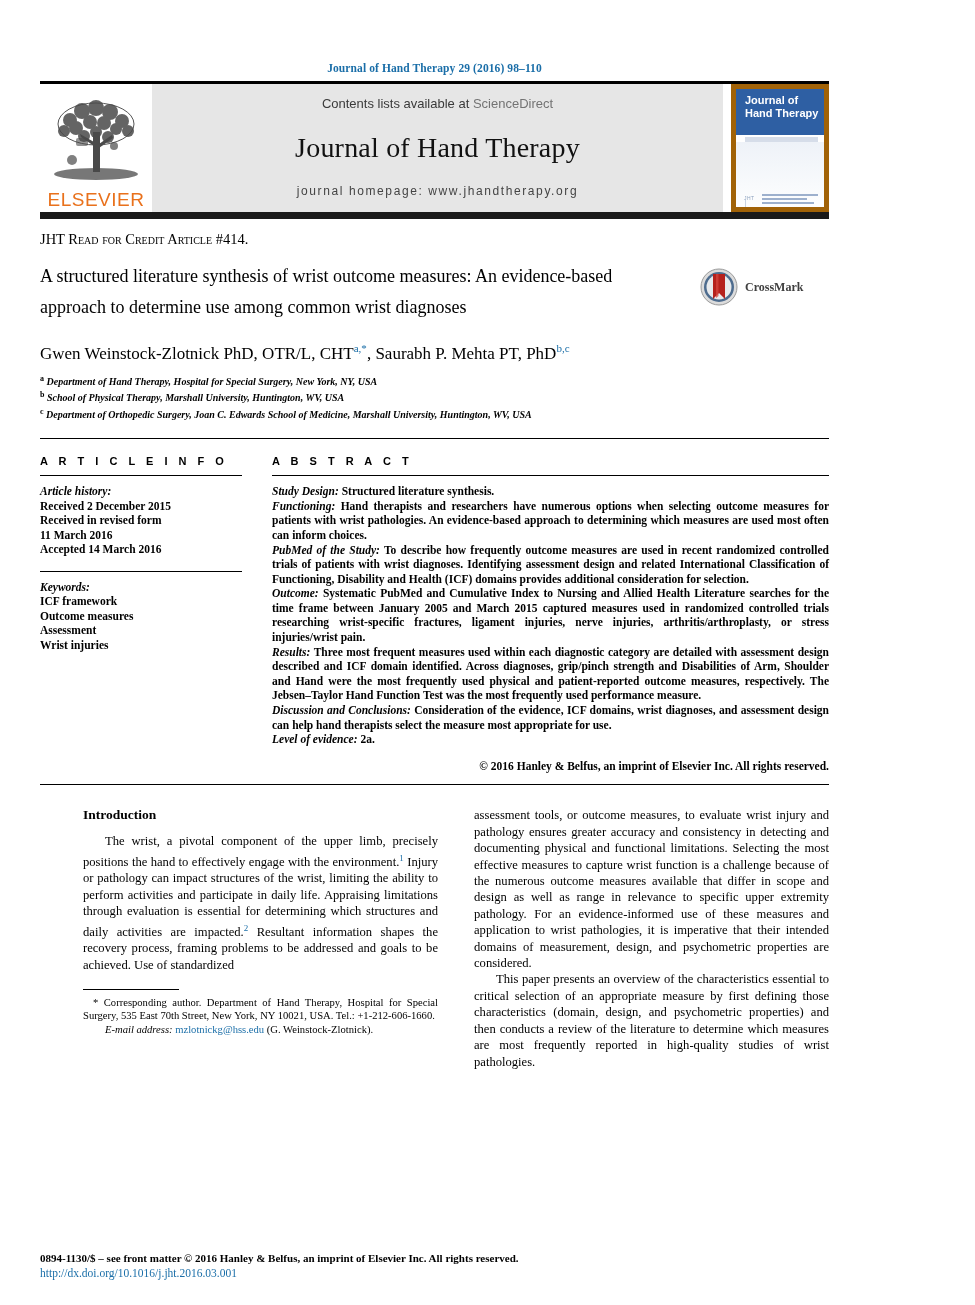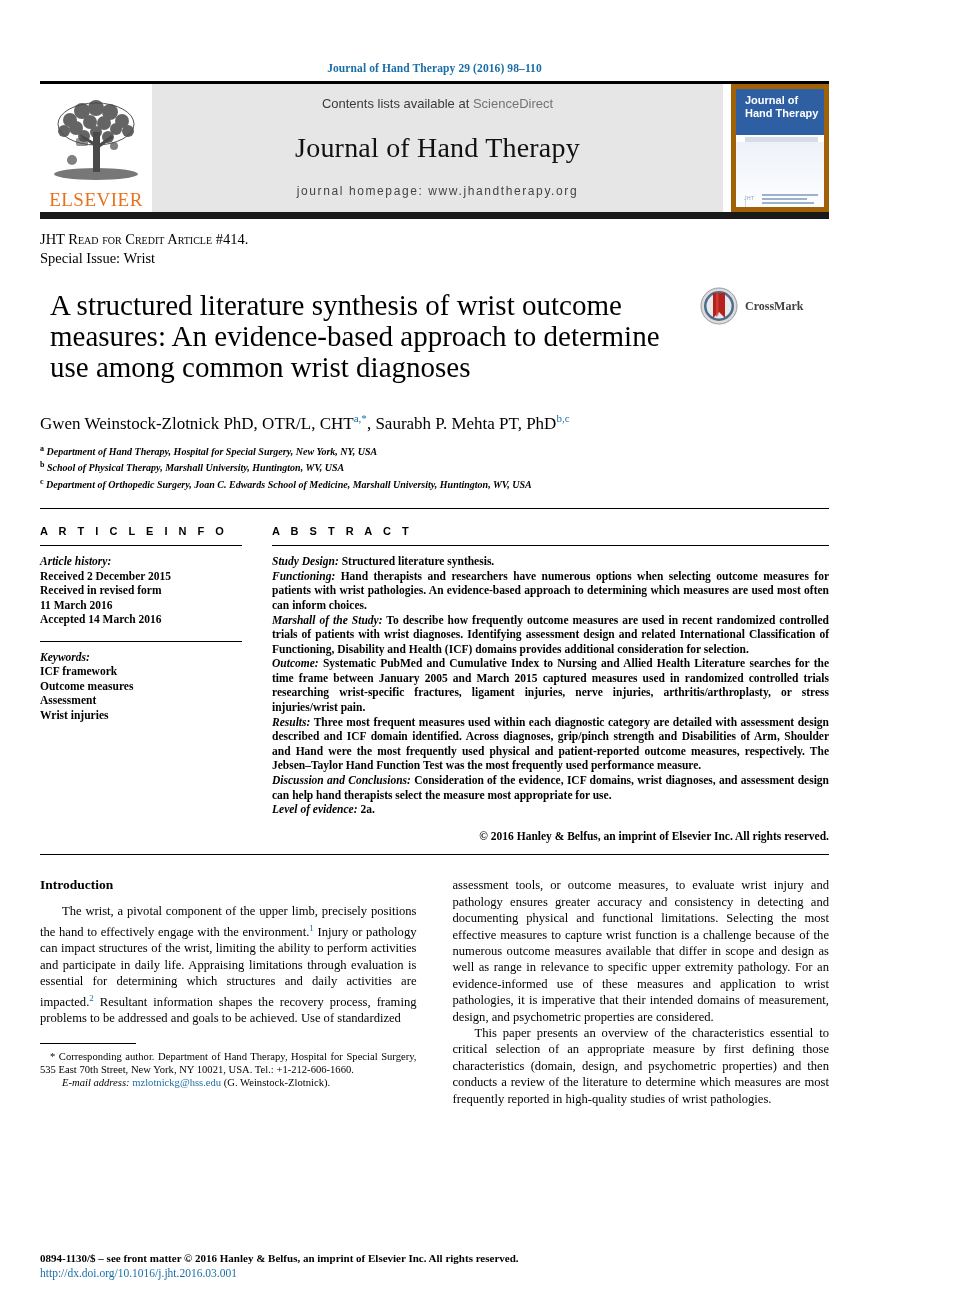--- a/index.html
+++ b/index.html
@@ -40,21 +40,21 @@
     flex: 0 0 112px;
     display: flex;
     flex-direction: column;
     justify-content: flex-end;
     align-items: center;
     padding-bottom: 2px;
     background: #fff;
   }
   .tree-svg { display:block; }
   .elsevier-word {
-    font-family: Liberation Serif, serif;
+    font-family: Liberation Sans, sans-serif;
     color: #E9711C;
     font-size: 19px;
     letter-spacing: .5px;
     line-height: 20px;
     font-weight: normal;
   }
   .masthead-center {
     flex: 1 1 auto;
     background: #e6e6e6;
     display: flex;
@@ -121,26 +121,26 @@
     padding-top: 11px;
     font-size: 14.5px;
     line-height: 19px;
     font-variant: small-caps;
   }
   .jht-credit .l2 { font-variant: normal; }
 
   .title-row { display:flex; align-items:flex-start; margin-top: 12px; }
   .title {
     flex: 1 1 auto;
-    font-size: 29px;
+    font-size: 18px;
     line-height: 31px;
     font-weight: normal;
     color: #000;
     padding-right: 18px;
-    margin: 10px;
+    margin: 0;
   }
   .crossmark {
     flex: 0 0 130px;
     display: flex;
     align-items: center;
     gap: 6px;
     padding-top: 6px;
   }
   .crossmark-badge { width: 40px; height: 40px; display:block; }
   .crossmark-label {
@@ -189,21 +189,21 @@
     line-height: 14.6px;
     text-align: justify;
     font-weight: bold;
   }
   .abs-body p { margin: 0; }
   .abs-body em { font-style: italic; }
   .copyright-line { text-align: right; margin-top: 12px; font-size: 11.5px; font-weight: bold; }
   .hr-abs-end { border-top: 1px solid #000; margin-top: 11px; }
 
   
-  .body-cols { display: flex; margin-top: 22px; gap: 36px; }
+  .body-cols { display: flex; margin-top: 22px; gap: 36px; margin-left: 43px; }
   .bcol { flex: 1 1 0; position: relative; }
   .bhead { font-weight: bold; font-size: 13.5px; margin: 0 0 10px 0; }
   .btext { font-size: 12.6px; line-height: 16.4px; text-align: justify; margin: 0; text-indent: 22px; }
   .btext + .btext { margin-top: 0; }
   .btext sup { color: #1a6ea8; font-size: 9px; }
 
   .foot-sep { width: 96px; border-top: 1px solid #000; margin: 16px 0 6px 0; }
   .fnote { font-size: 10.6px; line-height: 13.4px; text-align: justify; margin: 0; }
   .fnote.ind { text-indent: 10px; }
   .fnote .lab { font-style: italic; }
@@ -278,21 +278,20 @@
             </div>
         </div>
       </div>
 
     </div>
     <div class="rule-black-bottom"></div>
   </div>
 
   <div class="jht-credit">
     <div>JHT Read for Credit Article #414.</div>
-    <div class="l2">Special Issue: Wrist</div>
   </div>
 
   <div class="title-row">
     <h1 class="title">A structured literature synthesis of wrist outcome measures: An evidence-based approach to determine use among common wrist diagnoses</h1>
     <div class="crossmark">
       <svg class="crossmark-badge" viewBox="0 0 40 40">
         <circle cx="20" cy="20" r="18" fill="#dcdcdc" stroke="#9a9a9a" stroke-width="1"></circle>
         <circle cx="20" cy="20" r="15" fill="#4e6c8e"></circle>
         <circle cx="20" cy="20" r="12.5" fill="#e8eaec"></circle>
         <path d="M14 7 L26 7 L26 32 L20 26 L14 32 Z" fill="#b5211c"></path>
@@ -333,21 +332,21 @@
         <div>Wrist injuries</div>
       </div>
     </div>
 
     <div class="col-abs">
       <div class="sec-head">A B S T R A C T</div>
       <div class="sec-rule"></div>
       <div class="abs-body">
         <p><em>Study Design:</em><span> Structured literature synthesis.</span></p>
         <p><em>Functioning:</em><span> Hand therapists and researchers have numerous options when selecting outcome measures for patients with wrist pathologies. An evidence-based approach to determining which measures are used most often can inform choices.</span></p>
-        <p><em>Marshall of the Study:</em><span> To describe how frequently outcome measures are used in recent randomized controlled trials of patients with wrist diagnoses. Identifying assessment design and related International Classification of Functioning, Disability and Health (ICF) domains provides additional consideration for selection.</span></p>
+        <p><em>PubMed of the Study:</em><span> To describe how frequently outcome measures are used in recent randomized controlled trials of patients with wrist diagnoses. Identifying assessment design and related International Classification of Functioning, Disability and Health (ICF) domains provides additional consideration for selection.</span></p>
         <p><em>Outcome:</em><span> Systematic PubMed and Cumulative Index to Nursing and Allied Health Literature searches for the time frame between January 2005 and March 2015 captured measures used in randomized controlled trials researching wrist-specific fractures, ligament injuries, nerve injuries, arthritis/arthroplasty, or stress injuries/wrist pain.</span></p>
         <p><em>Results:</em><span> Three most frequent measures used within each diagnostic category are detailed with assessment design described and ICF domain identified. Across diagnoses, grip/pinch strength and Disabilities of Arm, Shoulder and Hand were the most frequently used physical and patient-reported outcome measures, respectively. The Jebsen–Taylor Hand Function Test was the most frequently used performance measure.</span></p>
         <p><em>Discussion and Conclusions:</em><span> Consideration of the evidence, ICF domains, wrist diagnoses, and assessment design can help hand therapists select the measure most appropriate for use.</span></p>
         <p><em>Level of evidence:</em><span> 2a.</span></p>
         <div class="copyright-line">© 2016 Hanley &amp; Belfus, an imprint of Elsevier Inc. All rights reserved.</div>
       </div>
     </div>
 
   </div>
 

